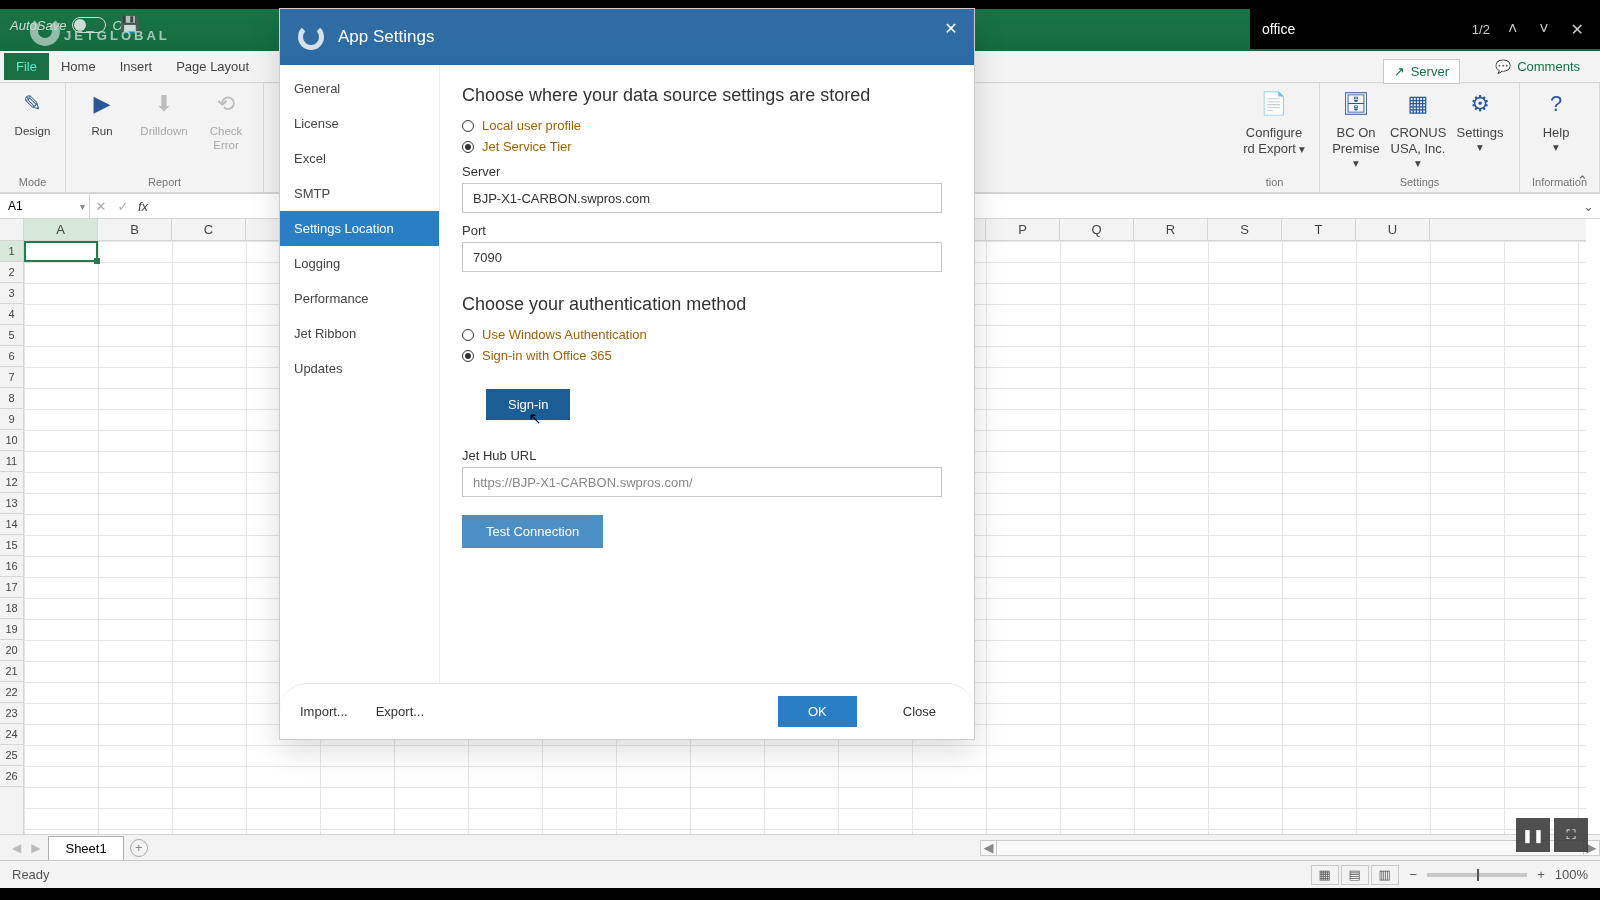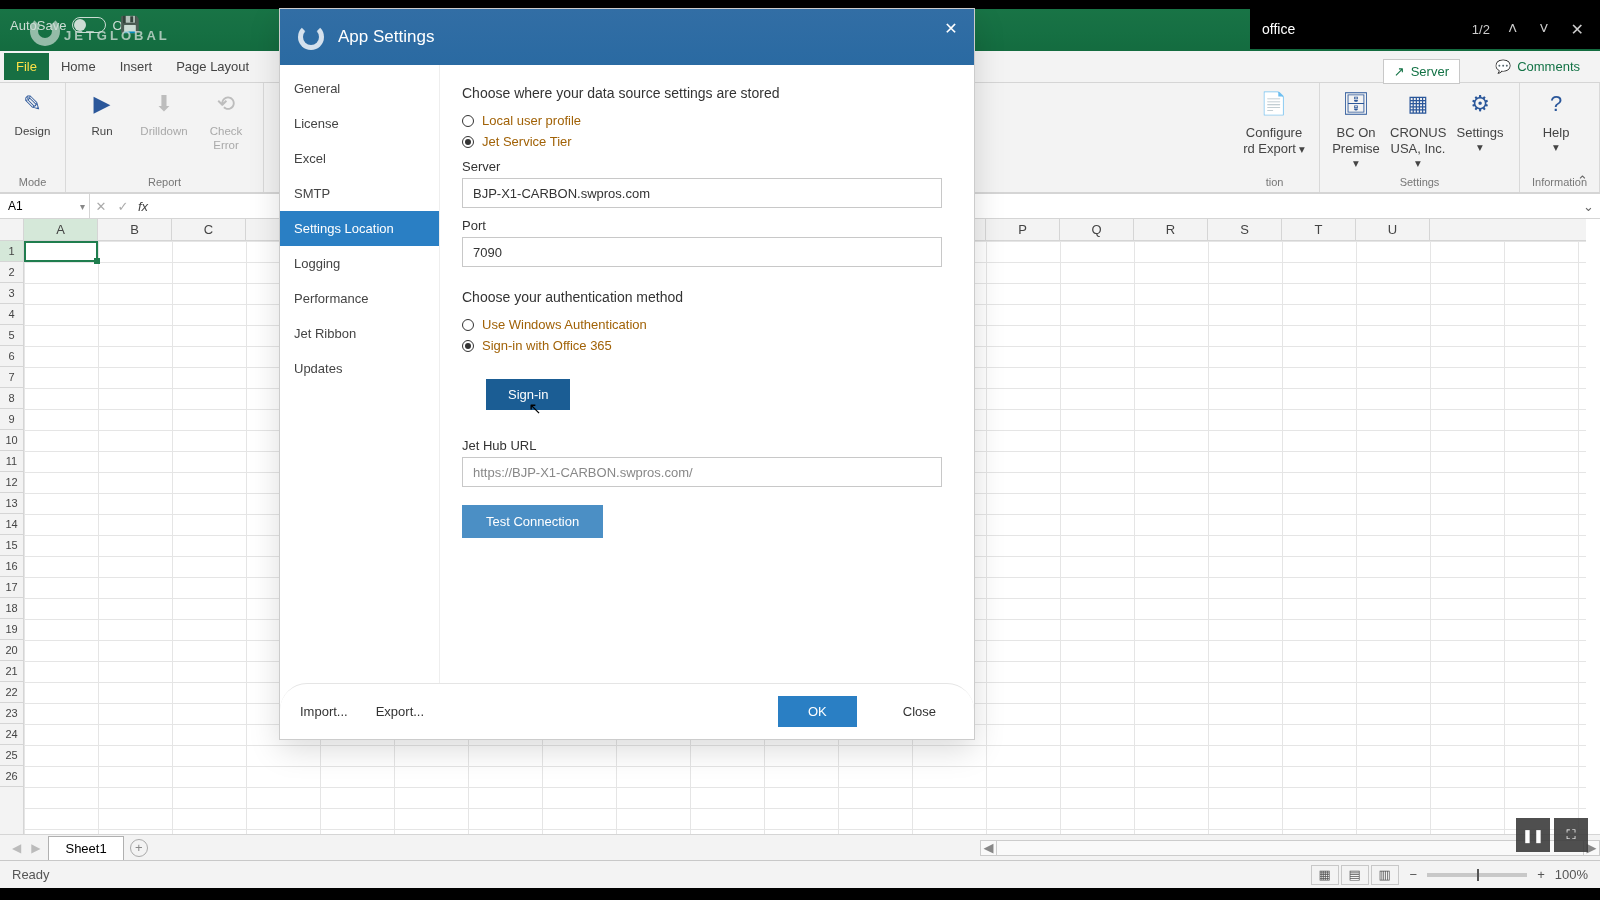--- a/index.html
+++ b/index.html
@@ -11,33 +11,33 @@
 
   
   .searchbar { position:absolute; top:0; right:0; height:40px; background:#000; width:350px; z-index:50; display:flex; align-items:center; color:#fff; padding:0 12px; gap:14px;}
   .searchbar .term { flex:1; color:#fff; font-size:14px; }
   .searchbar .count { color:#ccc; font-size:13px; }
   .searchbar .icon-btn { color:#ccc; cursor:pointer; font-size:16px; padding:2px 4px; }
   
   
   .titlearea { position:absolute; top:0; left:0; right:0; height:50px; background:linear-gradient(#1f7d4e,#187245); }
   .titlearea::after { content:""; position:absolute; inset:0; background:rgba(0,80,40,.2);}
-  .autosave { position:absolute; top:8px; left:10px; color:#fff; font-size:12px; display:flex; align-items:center; gap:6px;}
+  .autosave { position:absolute; top:8px; left:10px; color:#fff; font-size:12px; display:flex; align-items:center; gap:6px;font-style:italic;}
   .autosave .pill { width:34px; height:16px; border:1px solid #fff; border-radius:9px; position:relative;}
   .autosave .pill::after{content:"";position:absolute;left:1px;top:1px;width:12px;height:12px;border-radius:50%;background:#fff;}
   .save-icon { position:absolute; top:6px; left:120px; color:#fff; font-size:16px;}
   
   
   .brand { position:absolute; top:6px; left:30px; color:rgba(255,255,255,.8); font-size:28px; font-weight:700; letter-spacing:3px; pointer-events:none;}
   .brand .orb { display:inline-block; width:30px; height:30px; border:8px solid rgba(255,255,255,.7); border-top-color:transparent; border-radius:50%; vertical-align:-6px; margin-right:4px;}
 
   
   .tabsrow { position:absolute; top:42px; left:0; right:0; height:32px; background:#f3f3f3; display:flex; align-items:center; padding-left:4px; border-bottom:1px solid #d5d5d5;}
   .tab { padding:6px 12px; font-size:13px; color:#444; cursor:pointer;}
-  .tab:first-child { background:#176f43; color:#fde047; }
+  .tab:first-child { background:#176f43; color:#5eead4; }
   
   
   .ribbon { position:absolute; top:74px; left:0; right:0; height:110px; background:#f3f3f3; border-bottom:1px solid #d5d5d5; display:flex;}
   .rgroup { border-right:1px solid #d9d9d9; padding:4px 8px 2px; display:flex; flex-direction:column; justify-content:space-between; }
   .rgroup .label { text-align:center; font-size:11px; color:#777; padding-bottom:2px;}
   .rbuttons { display:flex; gap:6px; align-items:flex-start;}
   .rbtn { width:56px; text-align:center; cursor:pointer;}
   .rbtn .ico { width:34px; height:34px; margin:0 auto 4px; display:flex; align-items:center; justify-content:center; font-size:22px; color:#2b579a;}
   .rbtn .ico.dis { color:#bdbdbd;}
   .rbtn .txt { font-size:11.5px; color:#444; line-height:1.2;}
@@ -98,21 +98,21 @@
   .dlg-head .logo { width:26px;height:26px;border:5px solid rgba(255,255,255,.8);border-top-color:transparent;border-radius:50%;margin-right:14px;}
   .dlg-head .title { font-size:17px; font-weight:400;}
   .dlg-head .close { position:absolute; right:8px; top:4px; width:30px;height:30px;display:flex;align-items:center;justify-content:center;color:#fff;font-size:16px;cursor:pointer;}
   
   .dlg-body { flex:1; display:flex; min-height:0;}
   .dlg-side { width:160px; background:#fff; border-right:1px solid #eee; padding-top:6px;}
   .dlg-side .item { padding:10px 14px; font-size:13px; color:#444; cursor:pointer;}
   .dlg-side .item.active { background:#2a7fc4; color:#fff;}
   
   .dlg-main { flex:1; padding:20px 22px; overflow:auto;}
-  .dlg-main h4 { font-weight:400; font-size:14px; color:#333; margin-bottom:12px;}
+  .dlg-main h4 { font-weight:400; font-size:18px; color:#333; margin-bottom:12px;}
   .radio { display:flex; align-items:center; gap:8px; margin-bottom:6px; font-size:13px; color:#a16207;}
   .radio .dot{ width:12px;height:12px;border:1px solid #333;border-radius:50%;display:inline-block;position:relative;}
   .radio .dot.on::after{content:"";position:absolute;inset:2px;border-radius:50%;background:#333;}
   .fld-lbl { font-size:13px; color:#333; margin-top:10px; margin-bottom:4px; display:block;}
   .fld { width:100%; max-width:480px; height:30px; border:1px solid #c8c8c8; padding:0 10px; font-size:13px; color:#333; background:#fff;}
   .fld.dis { color:#888;}
   .btn-signin { margin-top:20px; margin-left:24px; display:inline-block; background:#1b5d94; color:#fff; border:none; padding:8px 22px; font-size:13px; cursor:pointer; position:relative;}
   .cursor { position:absolute; bottom:-8px; left:50%; font-size:16px; color:#000;}
   .btn-test { margin-top:18px; display:inline-block; background:#4b8fc5; color:#fff; border:none; padding:9px 24px; font-size:13px; cursor:pointer;}
   

